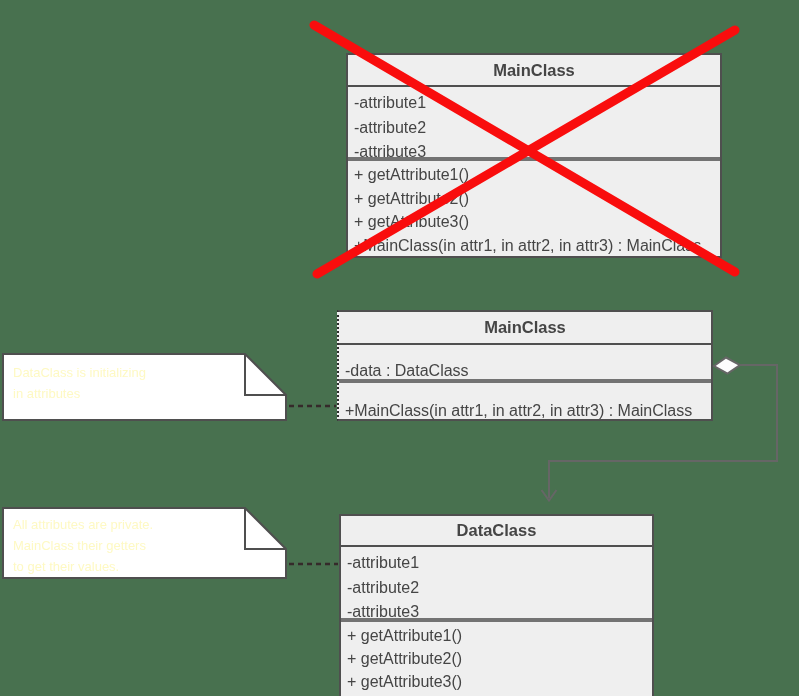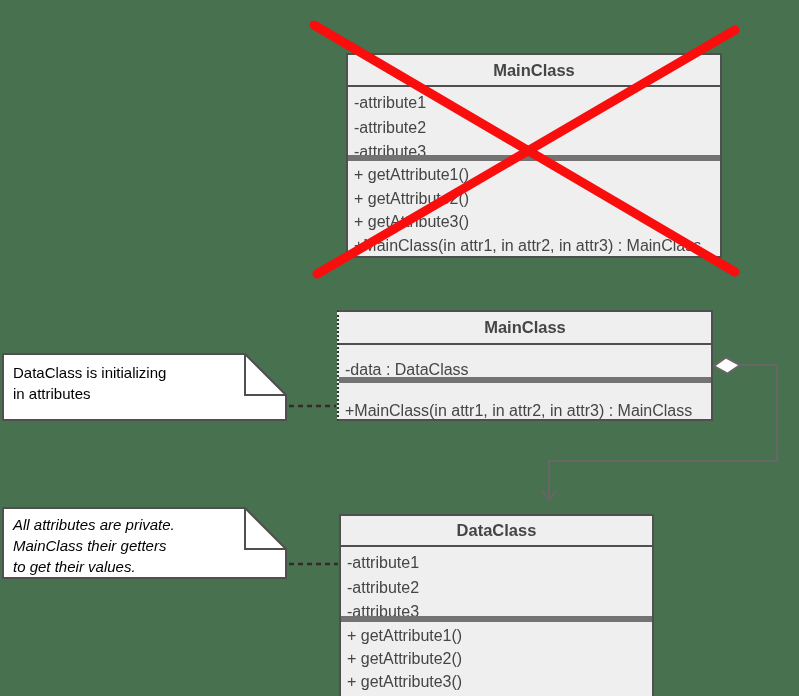--- a/index.html
+++ b/index.html
@@ -24,21 +24,21 @@
   .uml-header{
     box-sizing:border-box;
     border-bottom:2px solid #4f4f4f;
     font-weight:bold;
     text-align:center;
     display:flex;align-items:center;justify-content:center;
     font-size:16.5px;
   }
   .uml-section{
     box-sizing:border-box;
-    border-bottom:6px solid #737373;
+    border-bottom:4px solid #737373;
     padding:3px 6px 0 6px;
     white-space:nowrap;
     overflow:hidden;
   }
   .uml-section.last{border-bottom:none;}
   .row-center{display:flex;align-items:center;padding-top:17px;}
 
   #crossed-box .uml-header{height:32px;}
   #crossed-box .attrs{height:74px;line-height:24.5px;padding-top:4px;}
   #crossed-box .methods{height:95px;line-height:23.5px;padding-top:2px;}
@@ -51,22 +51,22 @@
   #data-box .attrs{height:75px;line-height:24.5px;padding-top:4px;}
   #data-box .methods{height:89px;line-height:23px;padding-top:2px;}
 
   
   #main-box{border-left:2px dotted #2e2e2e;}
 
   
   .note-text{
     position:absolute;
     z-index:4;
-    color:#000000;
-    font-size:15px;
+    color:#fef9c3;
+    font-size:13px;
     line-height:21px;
     white-space:pre;
   }
 
   
   #overlay{position:absolute;left:0;top:0;z-index:3;pointer-events:none;}
 </style>
 </head>
 <body>
 
@@ -106,21 +106,21 @@
     </div>
     <div class="uml-section methods last">
       <div>+ getAttribute1()</div>
       <div>+ getAttribute2()</div>
       <div>+ getAttribute3()</div>
     </div>
   </div>
 
   <div class="note-text" style="left:13px;top:348px;"><span>DataClass is initializing</span><br><span>in attributes</span></div>
 
-  <div class="note-text" style="left:13px;top:500px;font-style:italic;"><span>All attributes are private.</span><br><span>MainClass their getters</span><br><span>to get their values.</span></div>
+  <div class="note-text" style="left:13px;top:500px;"><span>All attributes are private.</span><br><span>MainClass their getters</span><br><span>to get their values.</span></div>
 
   <svg id="overlay" width="799" height="696" viewBox="0 0 799 696">
 
     <g>
       <polygon points="3,340 245,340 286,381 286,406 3,406" fill="#ffffff" stroke="#4f4f4f" stroke-width="2"></polygon>
       <polyline points="245,340 245,381 286,381" fill="none" stroke="#4f4f4f" stroke-width="2"></polyline>
     </g>
 
     <g>
       <polygon points="3,494 245,494 286,535 286,564 3,564" fill="#ffffff" stroke="#4f4f4f" stroke-width="2"></polygon>

